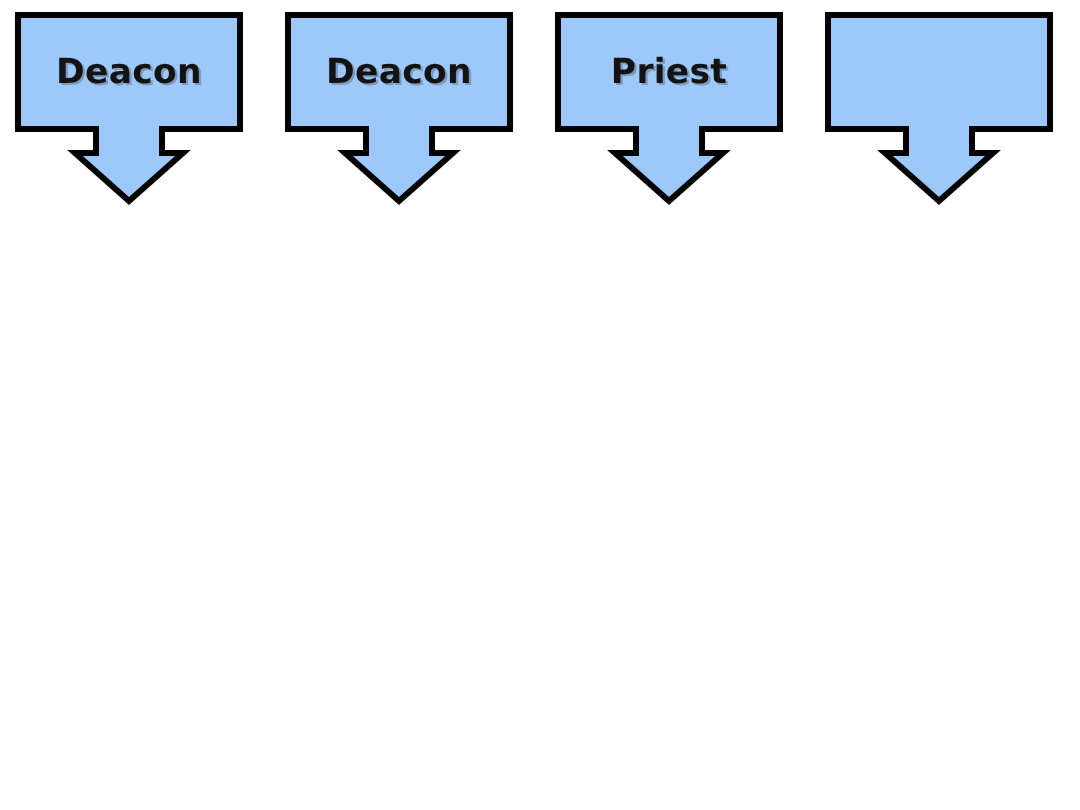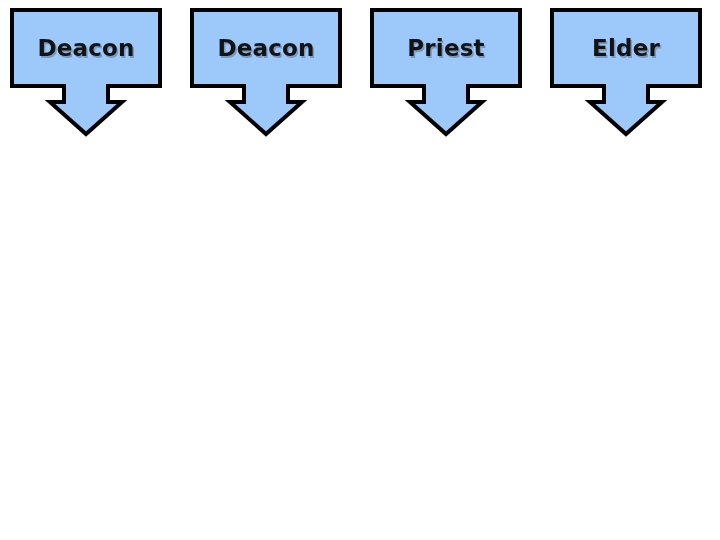--- a/index.html
+++ b/index.html
@@ -81,16 +81,15 @@
     <svg class="shape-svg" viewBox="0 0 152 128" preserveAspectRatio="none">
       <path d="M 2 2 L 150 2 L 150 78 L 98 78 L 98 94 L 112 94 L 76 126 L 40 94 L 54 94 L 54 78 L 2 78 Z" fill="#9DC9FA" stroke="#000000" stroke-width="4" stroke-linejoin="miter"></path>
     </svg>
     <div class="callout-label">Priest</div>
   </div>
 
   <div class="callout" id="callout-3">
     <svg class="shape-svg" viewBox="0 0 152 128" preserveAspectRatio="none">
       <path d="M 2 2 L 150 2 L 150 78 L 98 78 L 98 94 L 112 94 L 76 126 L 40 94 L 54 94 L 54 78 L 2 78 Z" fill="#9DC9FA" stroke="#000000" stroke-width="4" stroke-linejoin="miter"></path>
     </svg>
-    <div class="callout-label">Elder</div>
   </div>
 
 </div>
 
 </body></html>

